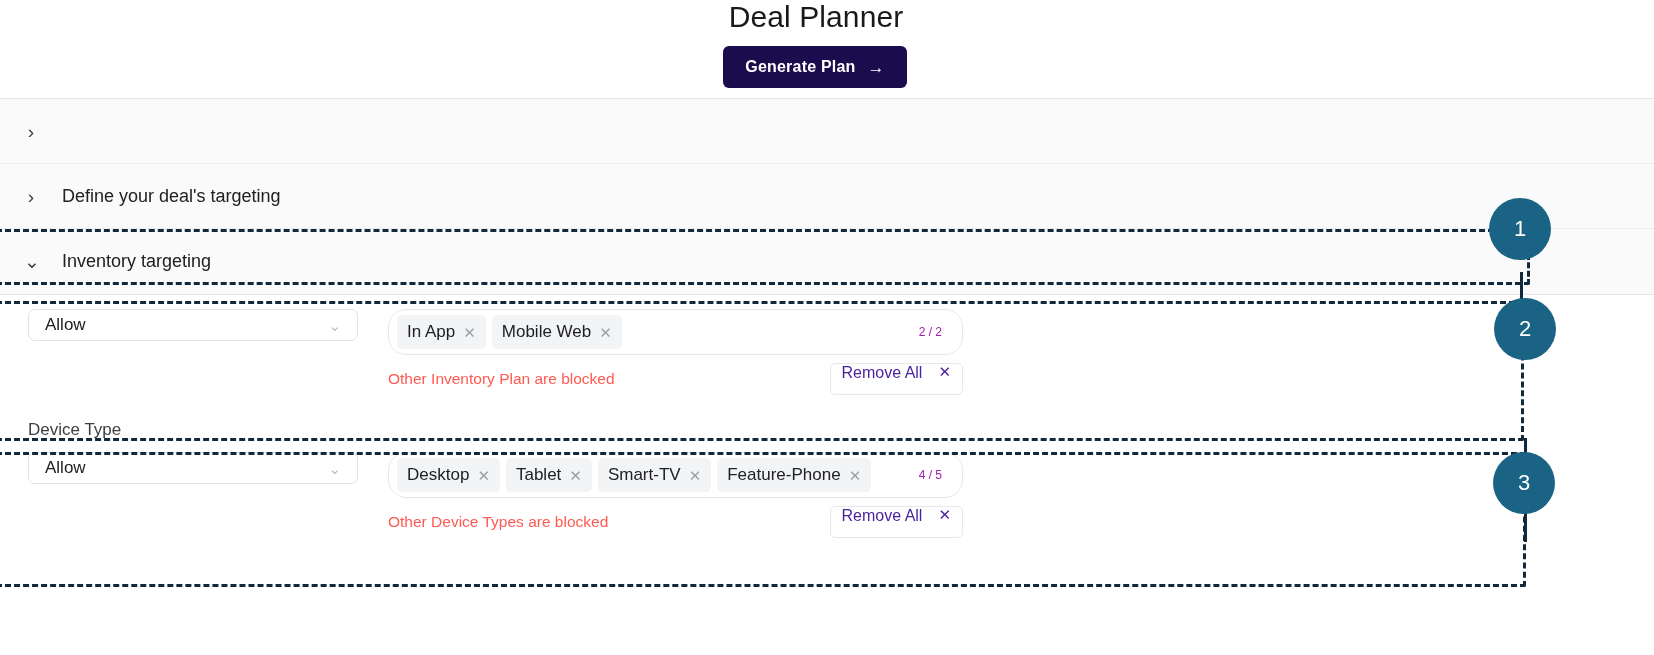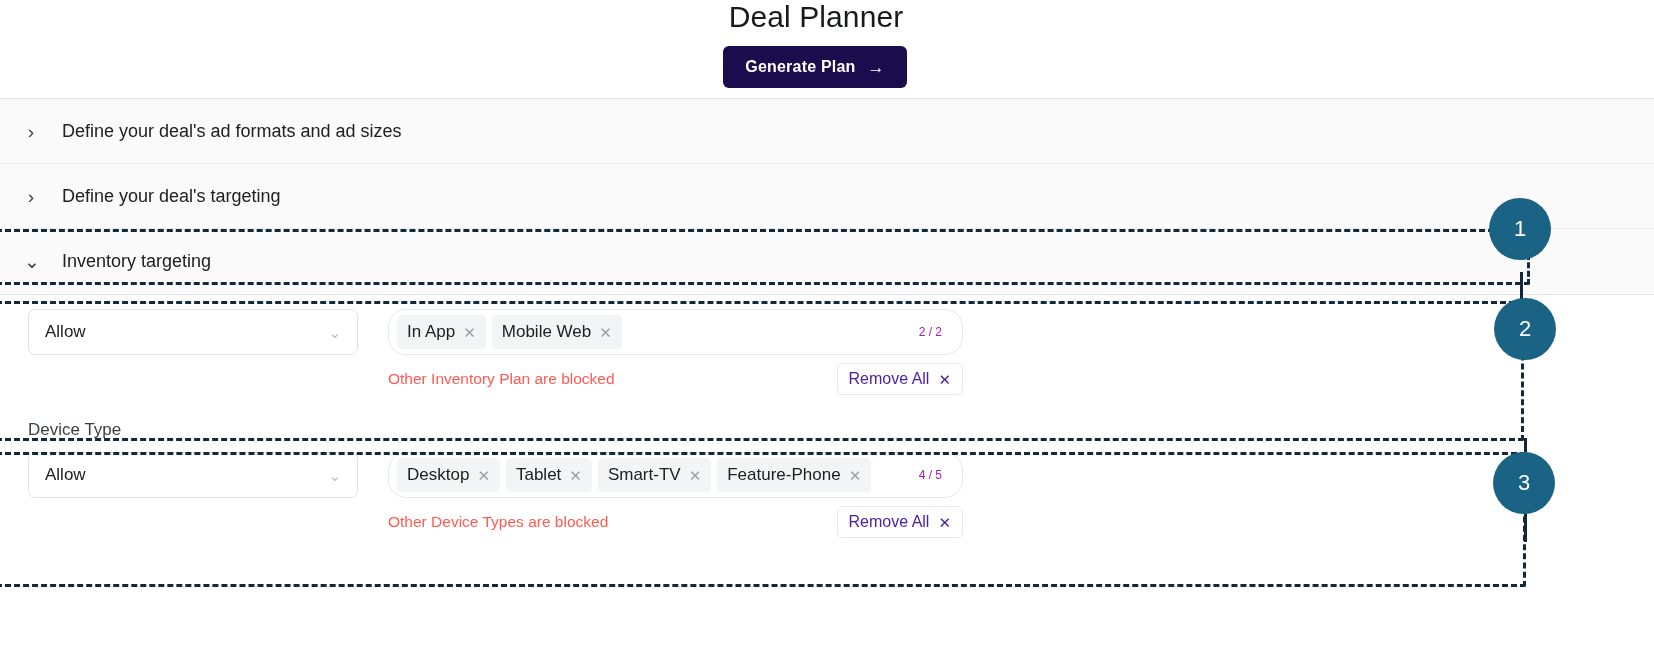--- a/index.html
+++ b/index.html
@@ -102,21 +102,21 @@
   .field-row {
     display: flex;
     align-items: flex-start;
     padding-left: 28px;
     gap: 30px;
   }
 
   
   .select-box {
     width: 330px;
-    height: 46px;
+    height: 32px;
     border: 1px solid #e0e3e6;
     border-radius: 7px;
     background: #ffffff;
     display: flex;
     align-items: center;
     justify-content: space-between;
     padding: 0 16px;
     cursor: pointer;
     flex: none;
   }
@@ -172,22 +172,21 @@
     color: #ff5a52;
     font-size: 15.5px;
   }
   .remove-all {
     border: 1px solid #e6e8eb;
     background: #ffffff;
     border-radius: 5px;
     height: 32px;
     padding: 0 11px;
     display: inline-flex;
-    align-items: center;
-    gap: 9px;
+    gap: 16px;
     color: #4b23a0;
     font-size: 16px;
     font-family: "Liberation Sans", sans-serif;
     cursor: pointer;
     white-space: nowrap;
   }
   .remove-all .x-ico { font-size: 15px; line-height: 1; }
 
   
   .dash-box {
@@ -226,21 +225,20 @@
   <button class="generate-btn">
     <span>Generate Plan</span>
     <span class="arrow-ico">→</span>
   </button>
 </div>
 
 <div class="panel">
 
   <div class="acc-row">
     <span class="chev">›</span>
-    <span class="acc-label">Define your deal's ad formats and ad sizes</span>
   </div>
 
   <div class="acc-row">
     <span class="chev">›</span>
     <span class="acc-label">Define your deal's targeting</span>
   </div>
 
   <div class="acc-row last">
     <span class="chev">⌄</span>
     <span class="acc-label">Inventory targeting</span>

